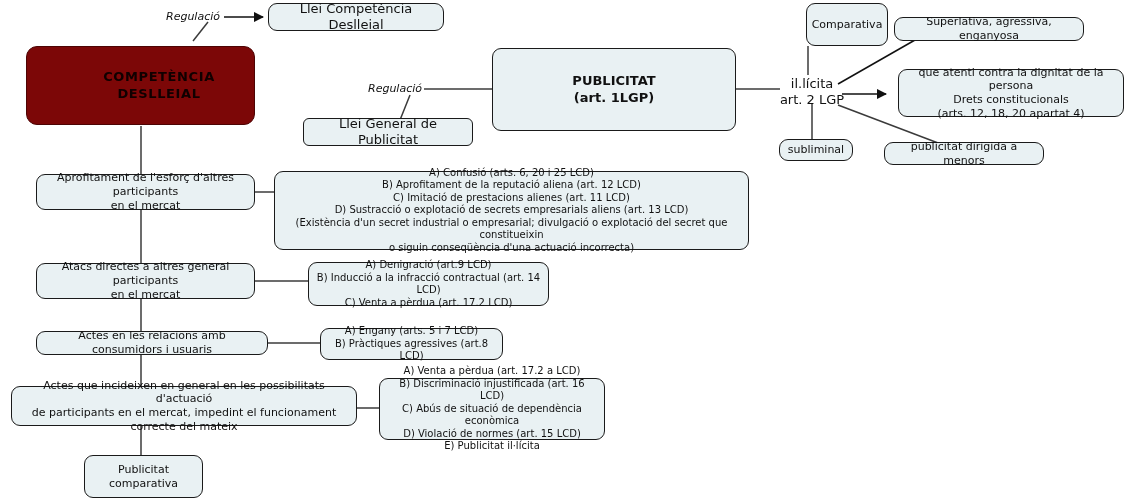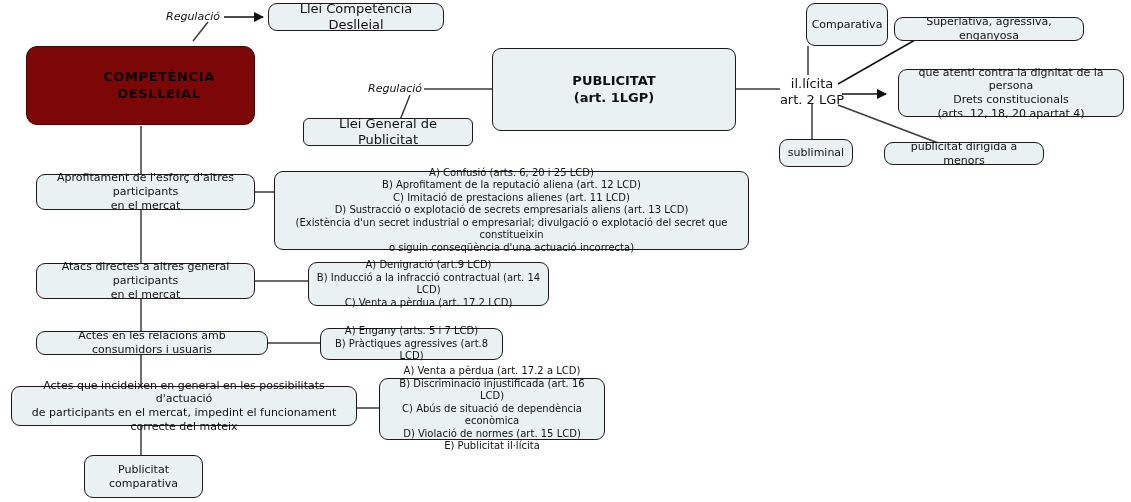--- a/index.html
+++ b/index.html
@@ -114,21 +114,21 @@
   <div class="node fs13" style="left:303px; top:118px; width:170px; height:28px;border-radius:6px;">Llei General de Publicitat</div>
 
   <div class="node emph fs13" style="left:492px; top:48px; width:244px; height:83px;">PUBLICITAT
 (art. 1LGP)</div>
 
   <div class="label fs13" style="left:766px; top:76px; width:92px;">il.lícita
 art. 2 LGP</div>
 
   <div class="node fs11" style="left:766px; top:3px; width:82px; height:43px;margin-left:40px;">Comparativa</div>
 
-  <div class="node fs11" style="left:779px; top:139px; width:74px; height:28px;">subliminal</div>
+  <div class="node fs11" style="left:779px; top:139px; width:74px; height:22px;">subliminal</div>
 
   <div class="node fs11" style="left:886px; top:17px; width:190px; height:24px;margin-left:8px;">Superlativa, agressiva, enganyosa</div>
 
   <div class="node fs11" style="left:898px; top:69px; width:226px; height:48px;">que atenti contra la dignitat de la persona
 Drets constitucionals
 (arts. 12, 18, 20 apartat 4)</div>
 
   <div class="node fs11" style="left:884px; top:142px; width:160px; height:23px;">publicitat dirigida a menors</div>
 
   <div class="node fs11" style="left:36px; top:174px; width:219px; height:36px;">Aprofitament de l'esforç d'altres participants

